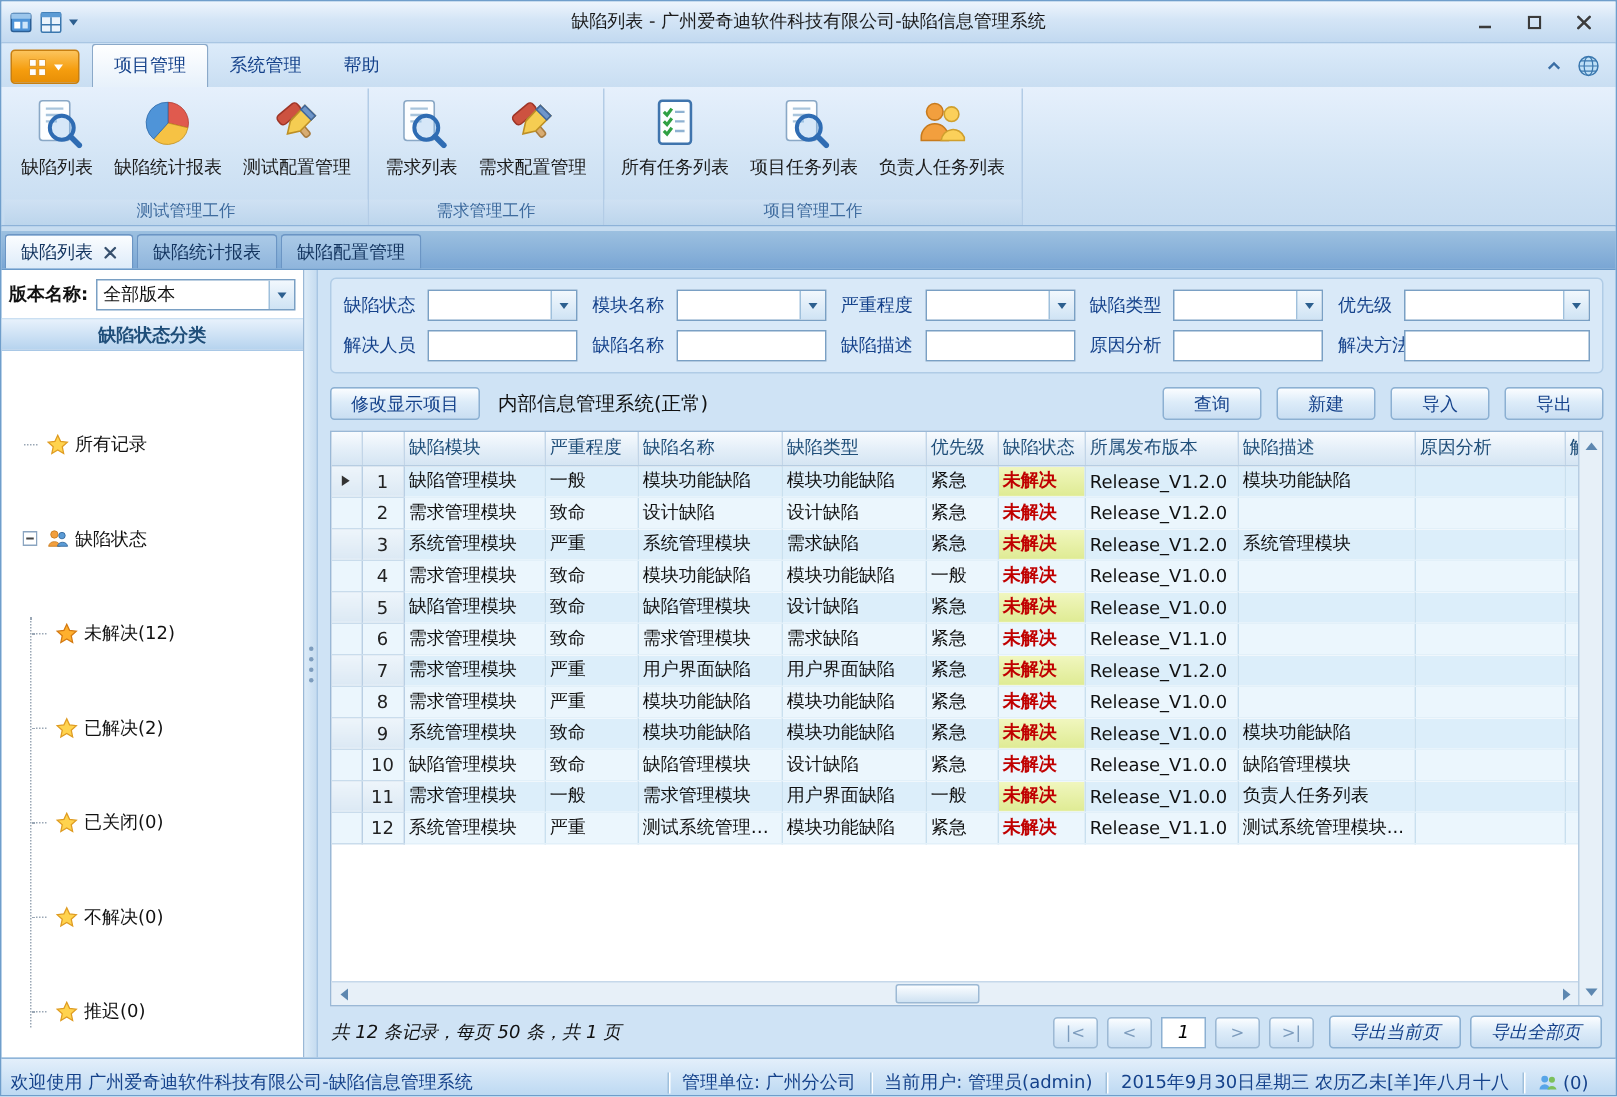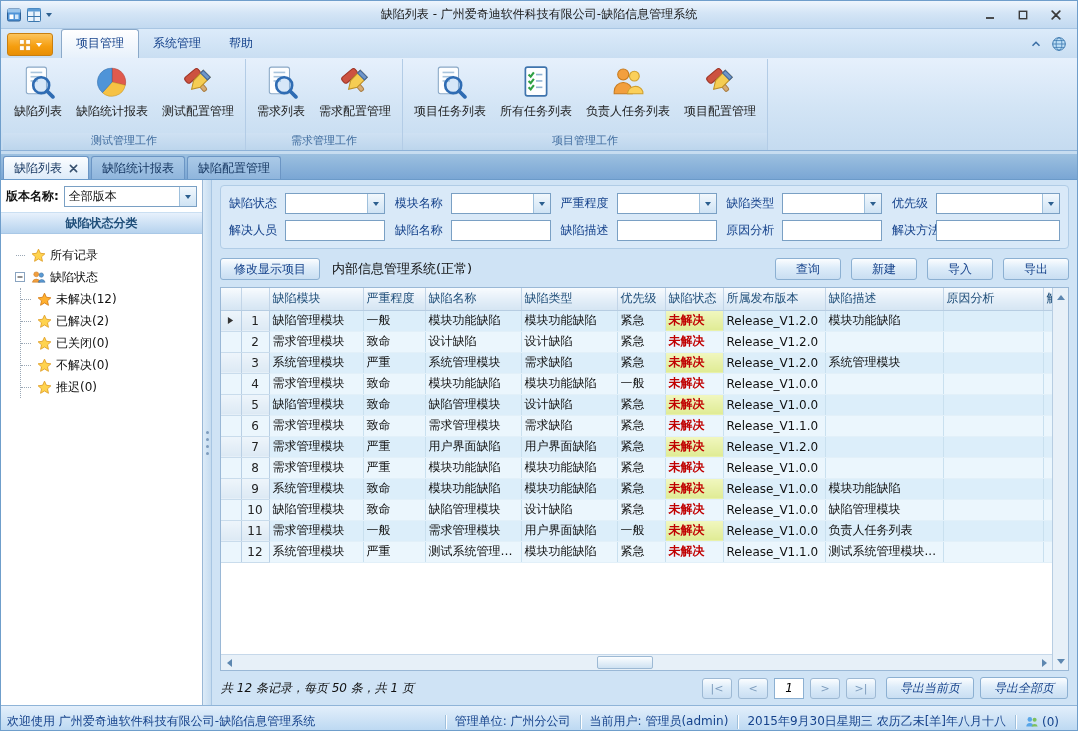--- a/index.html
+++ b/index.html
@@ -45,21 +45,21 @@
   
   .main { flex:1; display:flex; overflow:hidden; }
   .sidebar { width:202px; flex:0 0 202px; background:#fff; display:flex; flex-direction:column; border-right:1px solid #9ab8d6; }
   .version-row { padding:6px 5px 5px; display:flex; align-items:center; gap:5px; }
   .version-label { font-weight:bold; white-space:nowrap; }
   .combo { flex:1; height:21px; border:1px solid #7aa0c4; background:#fff; display:flex; align-items:center; overflow:hidden; }
   .combo-text { flex:1; padding:0 4px; white-space:nowrap; overflow:hidden; }
   .combo-btn { width:17px; align-self:stretch; background:linear-gradient(#f2f8fd,#cfe3f4); border-left:1px solid #9fc0dc; display:flex; align-items:center; justify-content:center; }
   .panel-title { height:22px; flex:0 0 22px; background:linear-gradient(#e7f1fc,#b6d3ee); border-top:1px solid #cadff2; border-bottom:1px solid #a9c8e6; color:#1f4e79; font-weight:bold; display:flex; align-items:center; justify-content:center; }
   .tree { flex:1; padding:10px 4px 4px 12px; overflow:hidden; }
-  .tree-item { height:22px; display:flex; align-items:center; gap:4px; white-space:nowrap; }
+  .tree-item { height:22px; display:flex; align-items:center; gap:4px; white-space:nowrap;margin-top:41px; }
   .t-slot { width:14px; display:flex; align-items:center; justify-content:center; flex:0 0 14px; }
   .t-dash { width:9px; border-top:1px dotted #9aa7b5; }
   .t-icon svg { width:15px; height:15px; display:block; }
   .t-label { color:#111; }
   .tree-children { margin-left:7px; border-left:1px dotted #9aa7b5; padding-left:0; }
   .tree-children .tree-item::before { content:""; width:10px; border-top:1px dotted #9aa7b5; margin-right:2px; }
   .splitter { width:9px; flex:0 0 9px; background:linear-gradient(90deg,#dcebf8,#c6dcf0); border-right:1px solid #a8c6e3; display:flex; flex-direction:column; align-items:center; justify-content:center; gap:4px; }
   .splitter i { width:3px; height:3px; background:#7d9cbd; border-radius:50%; }
 
   
@@ -280,73 +280,60 @@
           <span class="rbtn-label">需求配置管理</span>
         </div>
       </div>
       <div class="rgroup-title">需求管理工作</div>
     </div>
     <div class="rgroup">
       <div class="rgroup-buttons">
         <div class="rbtn">
           <span class="rbtn-icon">
               <svg viewBox="0 0 32 32">
-                <rect x="5" y="2" width="19" height="25" rx="2" fill="#fdfeff" stroke="#8aa8c6"></rect>
-                <g stroke="#a8c4dc" stroke-width="1.5">
-                  <line x1="9" y1="7" x2="20" y2="7"></line>
-                  <line x1="9" y1="11" x2="20" y2="11"></line>
-                  <line x1="9" y1="15" x2="16" y2="15"></line>
-                </g>
-                <circle cx="19" cy="19" r="7.5" fill="rgba(140,190,235,.35)" stroke="#2f6cb3" stroke-width="2.5"></circle>
-                <line x1="24.5" y1="24.5" x2="30" y2="30" stroke="#2f6cb3" stroke-width="3.5" stroke-linecap="round"></line>
-              </svg>
-            </span>
-          <span class="rbtn-label">项目任务列表</span>
-        </div>
-        <div class="rbtn">
-          <span class="rbtn-icon">
-              <svg viewBox="0 0 32 32">
                 <rect x="6" y="2" width="20" height="27" rx="2" fill="#fdfeff" stroke="#3f74ad" stroke-width="1.6"></rect>
                 <g stroke="#8fb2d2" stroke-width="1.5">
                   <line x1="16" y1="9" x2="22" y2="9"></line>
                   <line x1="16" y1="15" x2="22" y2="15"></line>
                   <line x1="16" y1="21" x2="22" y2="21"></line>
                 </g>
                 <g stroke="#2fa043" stroke-width="2" fill="none">
                   <path d="M9 9 l2 2 3 -4"></path>
                   <path d="M9 15 l2 2 3 -4"></path>
                   <path d="M9 21 l2 2 3 -4"></path>
                 </g>
               </svg>
             </span>
           <span class="rbtn-label">所有任务列表</span>
         </div>
         <div class="rbtn">
           <span class="rbtn-icon">
               <svg viewBox="0 0 32 32">
+                <rect x="5" y="2" width="19" height="25" rx="2" fill="#fdfeff" stroke="#8aa8c6"></rect>
+                <g stroke="#a8c4dc" stroke-width="1.5">
+                  <line x1="9" y1="7" x2="20" y2="7"></line>
+                  <line x1="9" y1="11" x2="20" y2="11"></line>
+                  <line x1="9" y1="15" x2="16" y2="15"></line>
+                </g>
+                <circle cx="19" cy="19" r="7.5" fill="rgba(140,190,235,.35)" stroke="#2f6cb3" stroke-width="2.5"></circle>
+                <line x1="24.5" y1="24.5" x2="30" y2="30" stroke="#2f6cb3" stroke-width="3.5" stroke-linecap="round"></line>
+              </svg>
+            </span>
+          <span class="rbtn-label">项目任务列表</span>
+        </div>
+        <div class="rbtn">
+          <span class="rbtn-icon">
+              <svg viewBox="0 0 32 32">
                 <circle cx="11.5" cy="9" r="5.2" fill="#f29f3e" stroke="#c77a1d"></circle>
                 <path d="M3 25 a8.5 8.5 0 0 1 17 0 v2 h-17 Z" fill="#f29f3e" stroke="#c77a1d"></path>
                 <circle cx="22" cy="10.5" r="4.6" fill="#fbd05a" stroke="#cf9f2d"></circle>
                 <path d="M15.5 27 a7.5 7.5 0 0 1 14.5 -2 v2 Z" fill="#fbd05a" stroke="#cf9f2d"></path>
               </svg>
             </span>
           <span class="rbtn-label">负责人任务列表</span>
-        </div>
-        <div class="rbtn">
-          <span class="rbtn-icon">
-              <svg viewBox="0 0 32 32">
-                <g transform="rotate(-40 12 10)">
-                  <rect x="3" y="6" width="16" height="7" rx="2.5" fill="#cd5240" stroke="#9e3527"></rect>
-                  <rect x="9.5" y="13" width="4" height="15" rx="1.5" fill="#d8ac72" stroke="#a87c42"></rect>
-                </g>
-                <path d="M21 5 l6.5 6.5 -9.5 9.5 -8 1.8 1.8 -8 Z" fill="#f5cd52" stroke="#bd8f25"></path>
-                <path d="M21 5 l6.5 6.5 -2.6 2.6 -6.5 -6.5 Z" fill="#6f96c9" stroke="#41679b"></path>
-              </svg>
-            </span>
-          <span class="rbtn-label">项目配置管理</span>
         </div>
       </div>
       <div class="rgroup-title">项目管理工作</div>
     </div>
   </div>
   <div class="ribbon-strip"></div>
 
   <div class="doc-tabs">
     <div class="dtab active">
       <span>缺陷列表</span>

